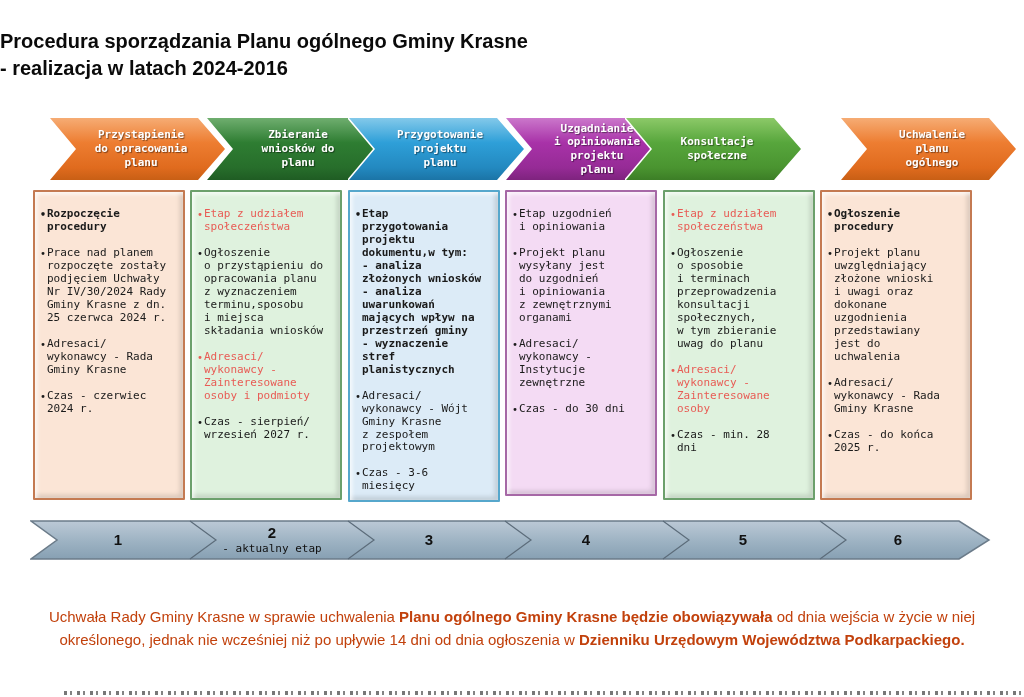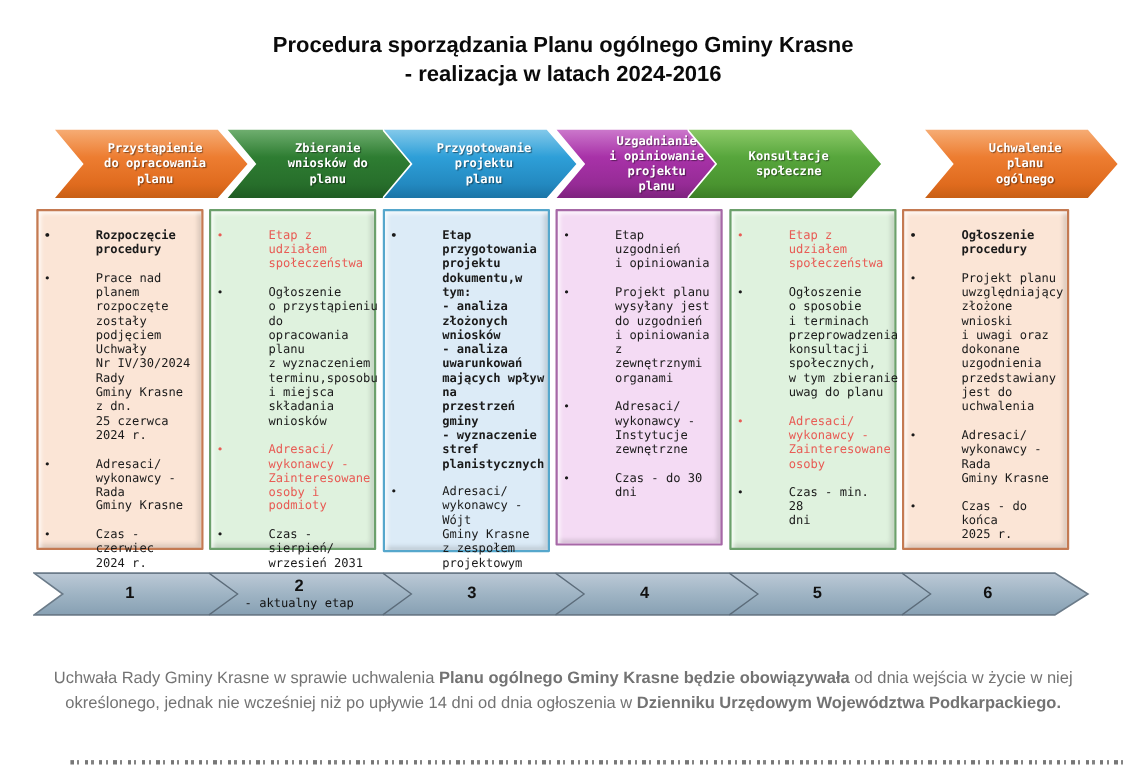--- a/index.html
+++ b/index.html
@@ -1,18 +1,18 @@
 <!DOCTYPE html>
 <html><head>
 <meta charset="utf-8">
 <style>
   html,body{margin:0;padding:0;background:#fff;}
   #canvas{position:relative;width:1024px;height:697px;background:#fff;overflow:hidden;
           font-family:"Liberation Sans",sans-serif;}
-  .title{position:absolute;top:28px;left:0;width:1024px;text-align:center;
+  .title{position:absolute;top:28px;left:0;width:1024px;text-align:left;
          font-size:20px;font-weight:bold;color:#0a0a0a;line-height:1.35;}
   
   .chev{position:absolute;top:117px;width:178px;height:64px;}
   .chev svg{position:absolute;left:0;top:0;}
   .chev .lbl{position:absolute;left:6px;top:0;width:172px;height:64px;display:flex;
              align-items:center;justify-content:center;text-align:center;
              font-family:"DejaVu Sans Mono",monospace;font-weight:bold;font-size:11px;
              line-height:1.25;color:#fff;white-space:pre-wrap;
              text-shadow:1px 1px 1px rgba(0,0,0,.45);}
   .c1{left:49px;} .c2{left:206px;} .c3{left:348px;} .c4{left:505px;} .c5{left:625px;} .c6{left:840px;}
@@ -22,33 +22,33 @@
        box-shadow:inset 2px 2px 4px rgba(255,255,255,.85), inset -3px -3px 5px rgba(0,0,0,.14);
        font-family:"DejaVu Sans Mono",monospace;font-size:11px;line-height:1.18;color:#1a1a1a;}
   .box.peach{background:#fbe5d6;border-color:#c47a52;}
   .box.green{background:#dff2de;border-color:#6ca06c;}
   .box.blue {background:#dcebf7;border-color:#56a7cc;}
   .box.pink {background:#f4dbf4;border-color:#a668a6;}
   .b1{left:33px;} .b2{left:190px;} .b3{left:348px;height:312px;} .b4{left:505px;height:306px;}
   .b5{left:663px;} .b6{left:820px;}
   .item{display:flex;margin-bottom:13px;}
   .item .bullet{flex:0 0 7px;font-size:10px;line-height:1.3;}
-  .item .itext{white-space:pre-wrap;margin-left:40px;}
+  .item .itext{white-space:pre-wrap;}
   .item.bold .itext,.item.bold .bullet{font-weight:bold;}
   .item.red .itext,.item.red .bullet{color:#e85c55;}
   
   .band{position:absolute;left:30px;top:520px;width:962px;height:40px;}
   .band svg{position:absolute;left:0;top:0;}
   .seg{position:absolute;top:522px;height:36px;width:110px;display:flex;flex-direction:column;
        align-items:center;justify-content:center;color:#111;}
   .seg .num{font-size:15px;font-weight:bold;line-height:1.1;}
   .seg .note{font-family:"DejaVu Sans Mono",monospace;font-weight:normal;font-size:11px;line-height:1.2;}
   
   .footer{position:absolute;top:605px;left:40px;width:944px;text-align:center;
-          font-size:15px;line-height:1.55;color:#737373;}
+          font-size:15px;line-height:1.55;color:#c2410c;}
   .footer .b{font-weight:bold;}
   
   .crop-edge{position:absolute;left:64px;right:0;top:691px;height:4px;opacity:.75;
      background:repeating-linear-gradient(90deg,#4a4a4a 0 3px,transparent 3px 6px,#5a5a5a 6px 8px,transparent 8px 13px);}
 </style>
 </head>
 <body>
 
 <div id="canvas">
 
@@ -193,21 +193,21 @@
     <div class="item red">
         <span class="bullet">•</span>
         <span class="itext">Adresaci/
 wykonawcy -
 Zainteresowane
 osoby i podmioty</span>
       </div>
     <div class="item">
         <span class="bullet">•</span>
         <span class="itext">Czas - sierpień/
-wrzesień 2031 r.</span>
+wrzesień 2027 r.</span>
       </div>
   </div>
 
   <div class="box blue b3">
     <div class="item bold">
         <span class="bullet">•</span>
         <span class="itext">Etap
 przygotowania
 projektu
 dokumentu,w tym:

